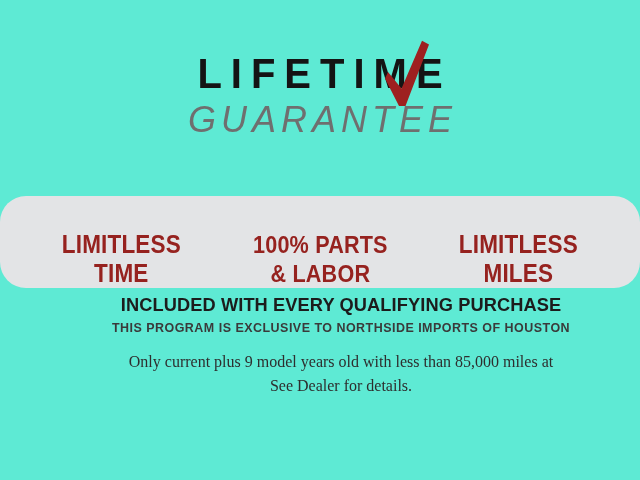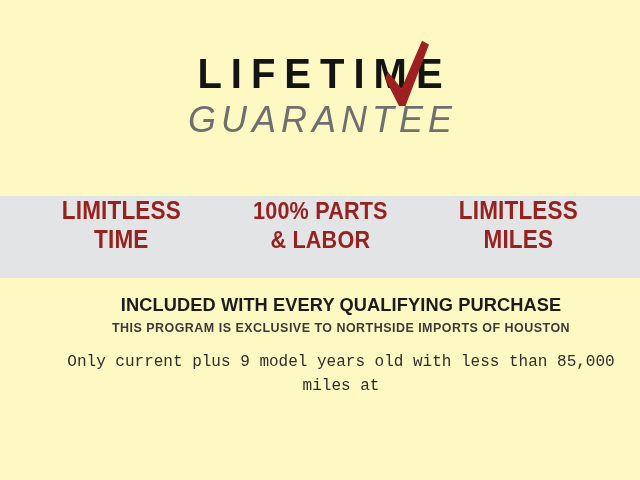--- a/index.html
+++ b/index.html
@@ -12,21 +12,21 @@
     height: 480px;
     overflow: hidden;
     font-family: "Liberation Sans", sans-serif;
     -webkit-font-smoothing: antialiased;
   }
 
   .poster {
     position: relative;
     width: 640px;
     height: 480px;
-    background: #fef9c3;
+    background: #5eead4;
     box-sizing: border-box;
   }
 
   
   .logo-block {
     position: absolute;
     left: 0;
     top: 52px;
     width: 640px;
     text-align: center;
@@ -69,27 +69,28 @@
     transform: scaleY(1.04);
     margin-top: 1px;
   }
 
   
   .feature-band {
     position: absolute;
     left: 0;
     top: 196px;
     width: 640px;
-    height: 82px;
+    height: 92px;
     background: #e3e4e6;
     display: flex;
-    align-items: flex-start;
+    align-items: flex-end;
     justify-content: space-between;
     box-sizing: border-box;
     padding: 0 22px;
+    border-radius: 26px;
   }
 
   .feature {
     flex: 1 1 0;
     text-align: center;
     color: #96221f;
     font-family: "Liberation Sans", sans-serif;
     font-weight: 700;
     font-size: 25px;
     line-height: 29px;
@@ -124,21 +125,21 @@
     font-family: "Liberation Sans", sans-serif;
     font-weight: 700;
     font-size: 13px;
     line-height: 18px;
     color: #3a3a3a;
     letter-spacing: 0.5px;
     margin-top: 3px;
     transform: scaleX(0.96);
   }
   .fineprint {
-    font-family: Liberation Mono, monospace;
+    font-family: Liberation Serif, serif;
     font-weight: 400;
     font-size: 16px;
     line-height: 24px;
     color: #2e2e2e;
     width: 580px;
     margin: 8px auto;
   }
   .fineprint .fp-line { display: block; }
 </style>
 </head>
@@ -180,17 +181,18 @@
 
   <div class="bottom-block">
 
     <div class="headline">INCLUDED WITH EVERY QUALIFYING PURCHASE</div>
 
     <div class="subhead">THIS PROGRAM IS EXCLUSIVE TO NORTHSIDE IMPORTS OF HOUSTON</div>
 
     <div class="finepr_wrap finepp_wrap finepr-wrap" style="margin-top:13px;">
       <div class="fineprint">
         <span class="fp-line">Only current plus 9 model years old with less than 85,000 miles at</span>
+        <span class="fp-line">See Dealer for details.</span>
       </div>
     </div>
   </div>
 
 </div>
 
 </body></html>

